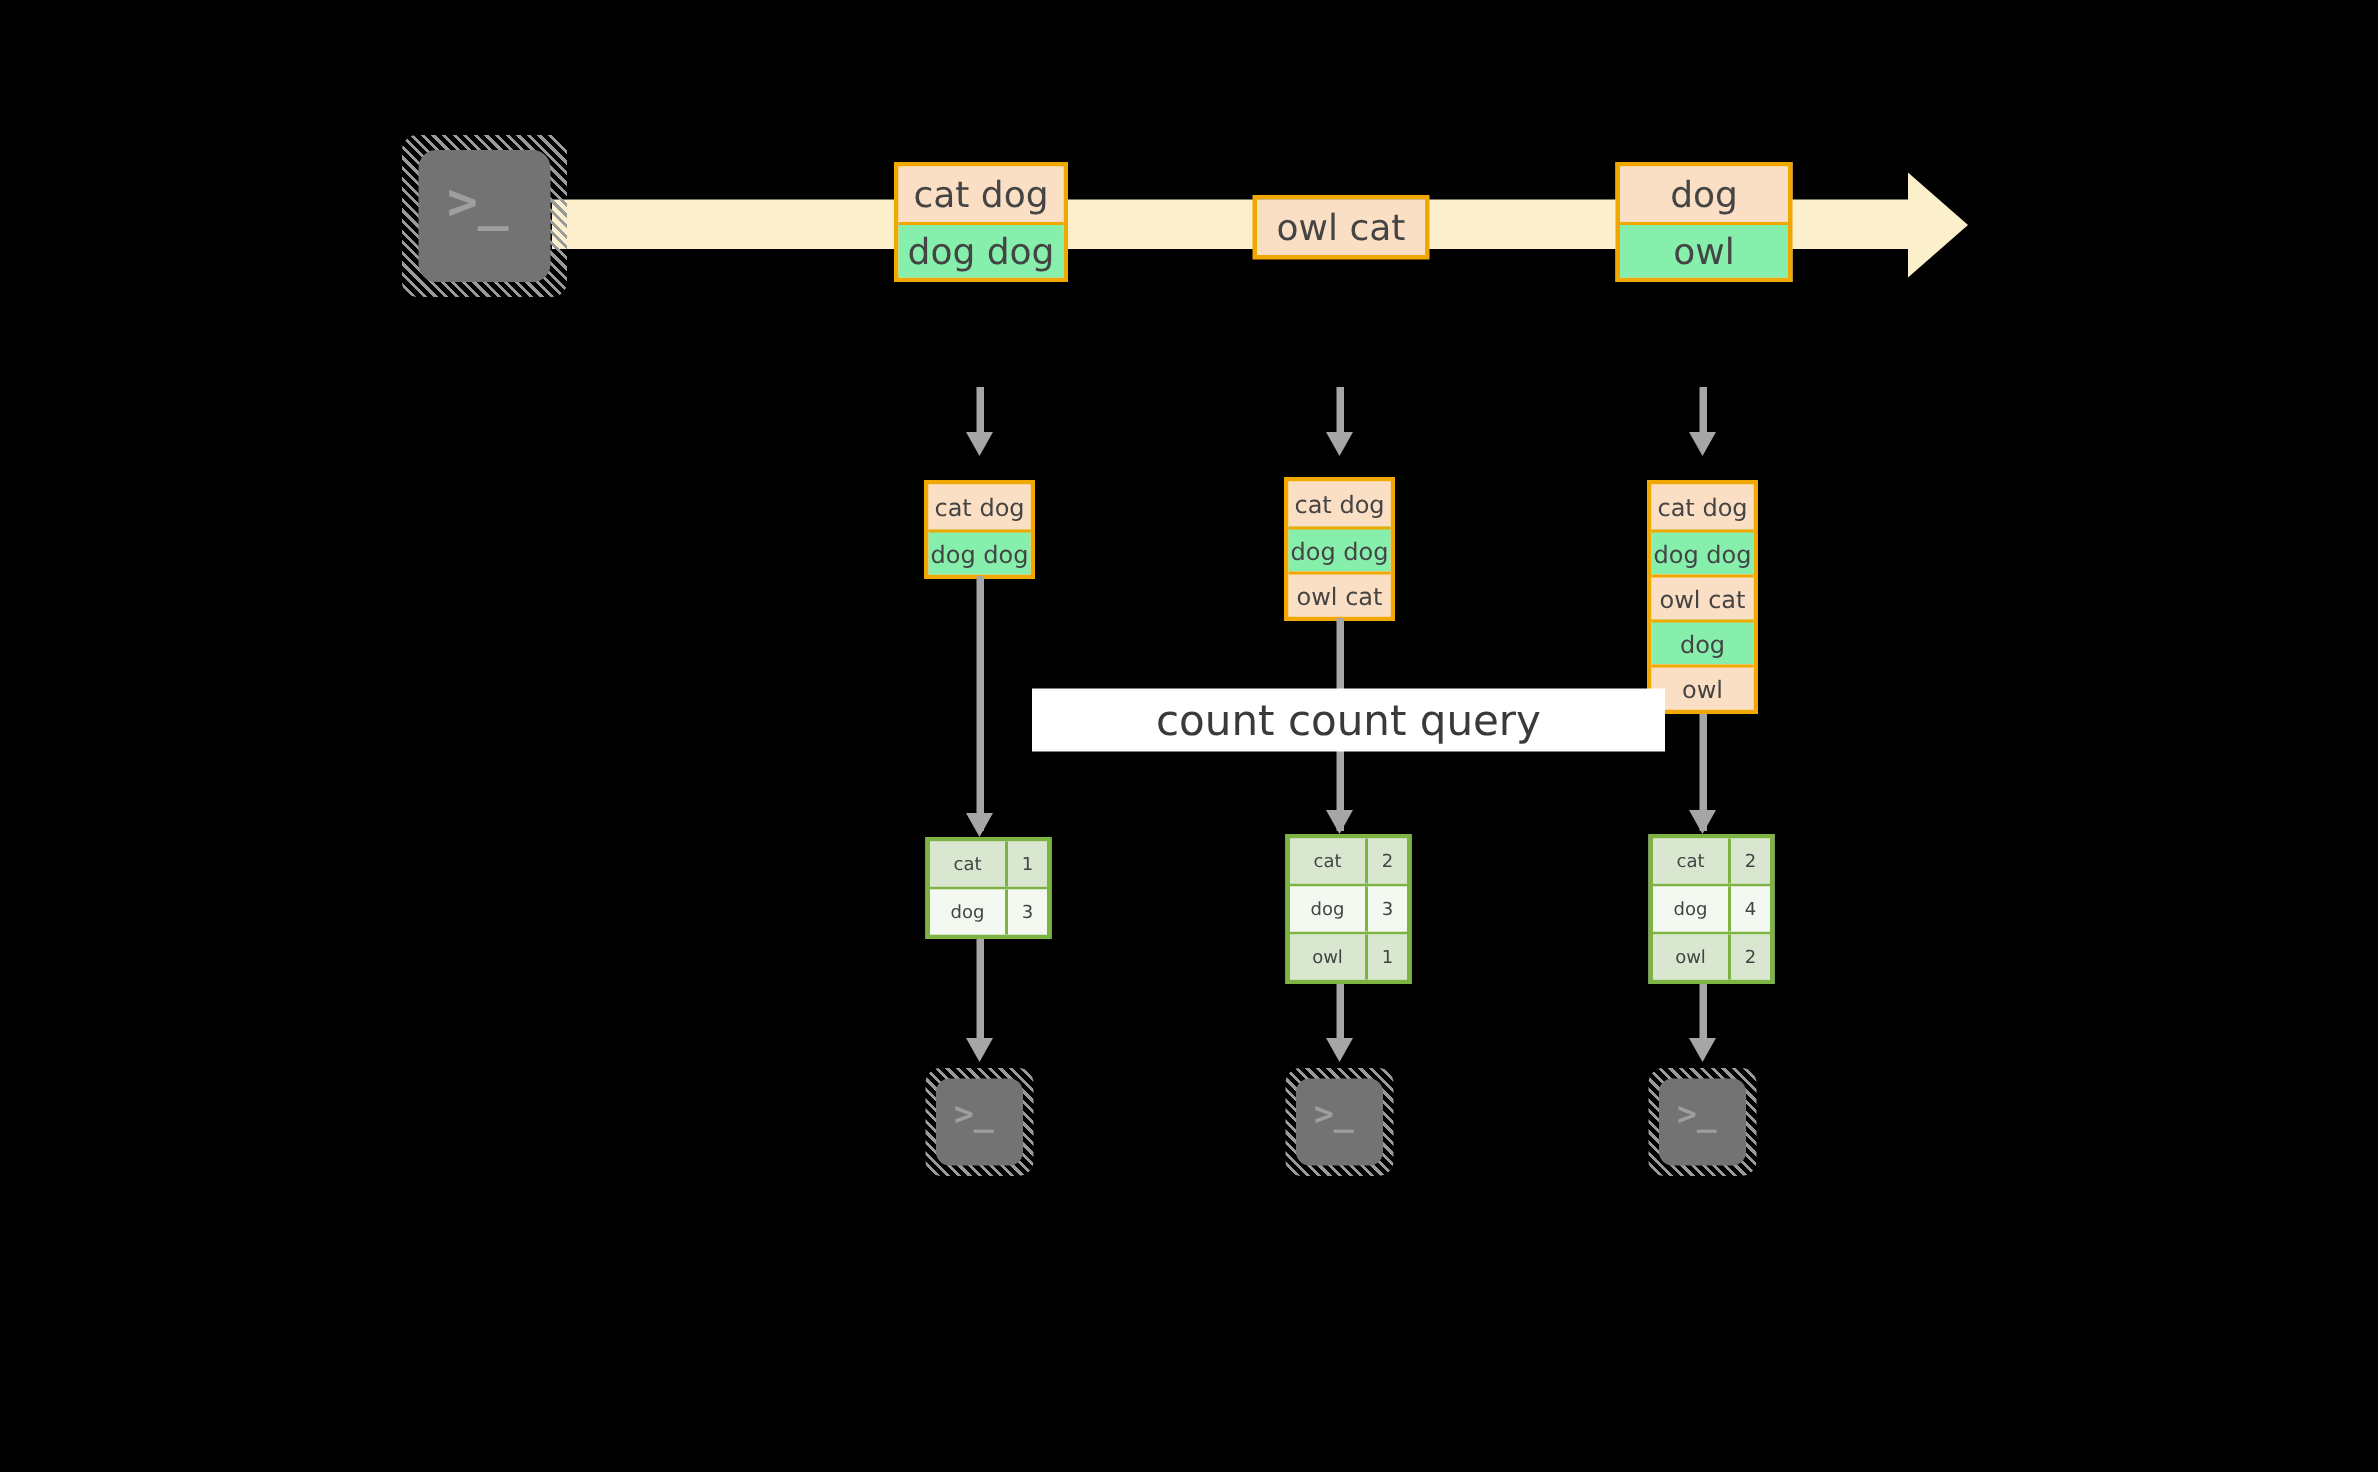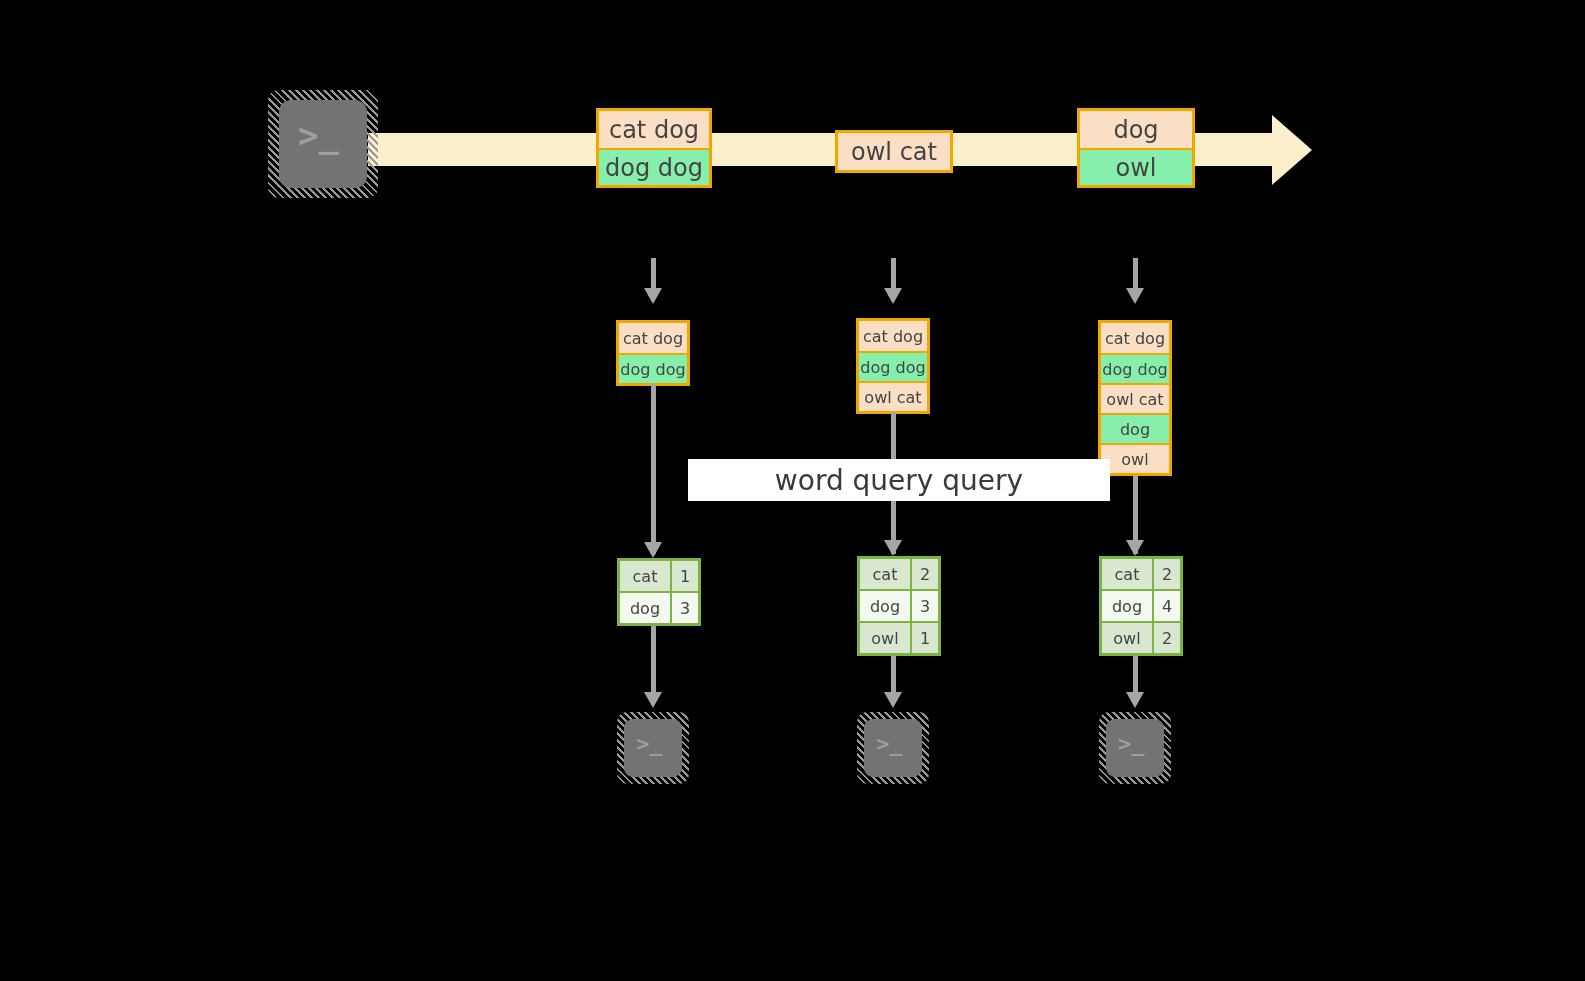--- a/index.html
+++ b/index.html
@@ -48,21 +48,21 @@
 
   
   .mid-box .row{height:30px;font-size:16px;}
 
   
   .gtbl{position:absolute;box-sizing:border-box;border:3px solid #7CB342;
         background:#F2F7EF;z-index:4;}
   .gtbl .grow{display:flex;height:30px;}
   .gtbl .grow + .grow{border-top:2px solid #7CB342;}
   .gtbl .gc-word,.gtbl .gc-num{box-sizing:border-box;display:flex;
-        align-items:center;justify-content:center;font-size:16px;}
+        align-items:center;justify-content:center;font-size:12px;}
   .gtbl .gc-word{width:50px;}
   .gtbl .gc-num{width:28px;border-left:2px solid #7CB342;}
   .gtbl .grow.dark .gc-word,.gtbl .grow.dark .gc-num{background:#D9E6D0;}
   .gtbl .grow.lite .gc-word,.gtbl .grow.lite .gc-num{background:#F3F8F0;}
 
   
   .arr{position:absolute;width:5px;background:#A6A6A6;}
   .arr.dash{background:none;
      background-image:linear-gradient(#A6A6A6 0 0);
      background-size:5px 18px;background-repeat:repeat-y;}
@@ -201,15 +201,15 @@
 
   <div class="arr" style="left:1133px;top:652px;height:50px;"></div>
   <div class="arrhead" style="left:1126px;top:692px;"></div>
 
   <div class="term term-sm" style="left:1099px;top:712px;">
     <div class="hatch"></div>
     <div class="body"></div>
     <div class="glyph">&gt;_</div>
   </div>
 
-  <div class="qlabel">word query query</div>
+  <div class="qlabel">count count query</div>
 
 </div>
 
 </body></html>

